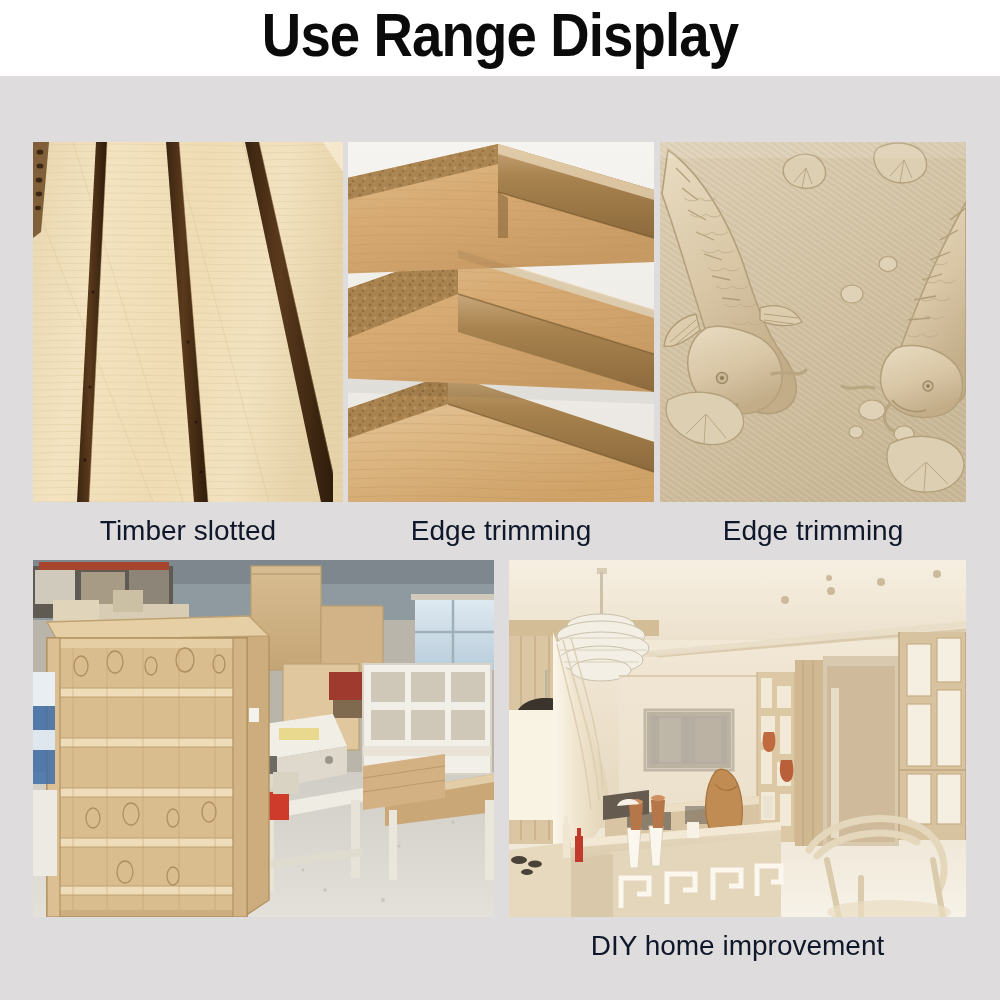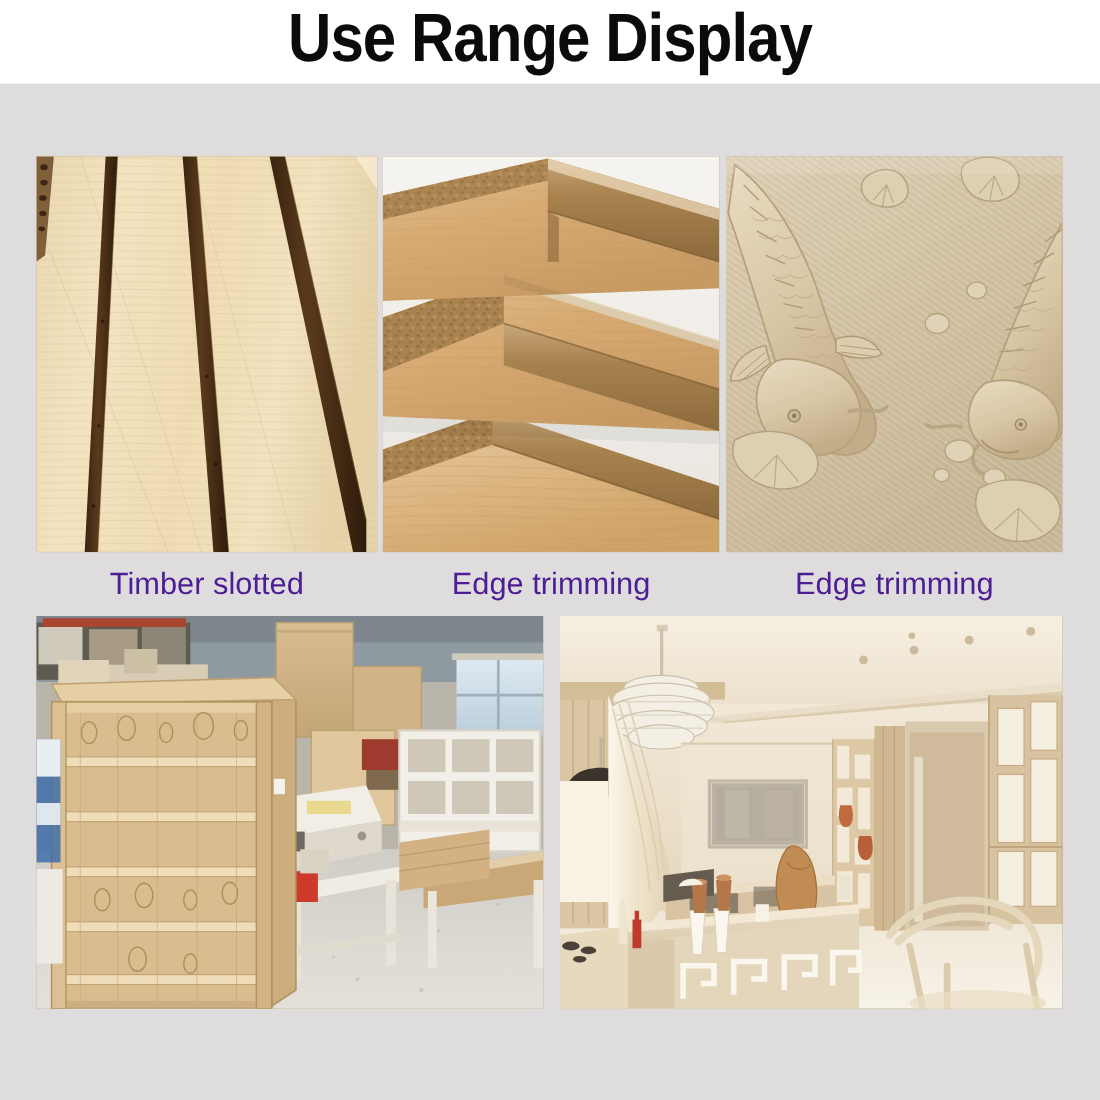--- a/index.html
+++ b/index.html
@@ -57,21 +57,21 @@
   #panel-edge-trim-2     { left: 660px; top: 142px; width: 306px; height: 360px; }
   #panel-furniture       { left: 33px;  top: 560px; width: 461px; height: 357px; }
   #panel-diy             { left: 509px; top: 560px; width: 457px; height: 357px; }
 
   
   .caption {
     position: absolute;
     text-align: center;
     font-size: 28px;
     line-height: 34px;
-    color: #4c1d95;
+    color: #0f172a;
     white-space: nowrap;
   }
   #caption-timber-slotted { left: 33px;  top: 514px; width: 310px; }
   #caption-edge-trim-1    { left: 348px; top: 514px; width: 306px; }
   #caption-edge-trim-2    { left: 660px; top: 514px; width: 306px; }
   #caption-furniture      { left: 33px;  top: 929px; width: 461px; }
   #caption-diy            { left: 509px; top: 929px; width: 457px; }
 </style>
 </head>
 <body>
@@ -731,14 +731,15 @@
         <path d="M424 300 L 434 357"></path>
         <path d="M352 318 L 352 357"></path>
       </g>
       <ellipse cx="380" cy="352" rx="62" ry="12" fill="#e9ddc2" opacity="0.7"></ellipse>
     </svg>
   </div>
 
   <div class="caption" id="caption-timber-slotted">Timber slotted</div>
   <div class="caption" id="caption-edge-trim-1">Edge trimming</div>
   <div class="caption" id="caption-edge-trim-2">Edge trimming</div>
+  <div class="caption" id="caption-diy">DIY home improvement</div>
 
 </div>
 
 </body></html>

